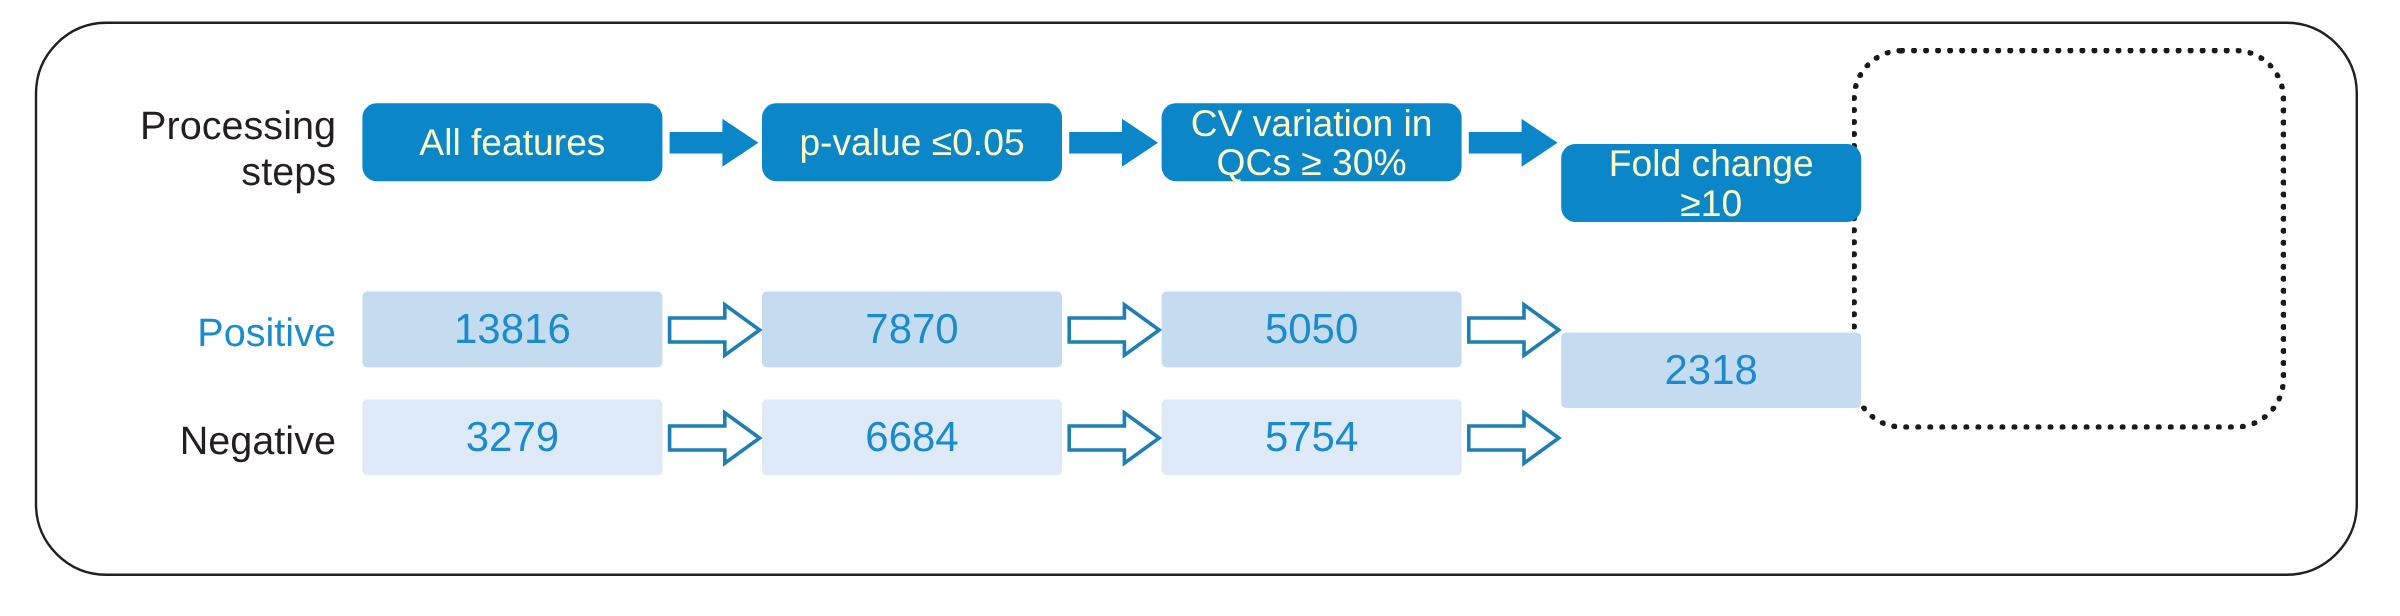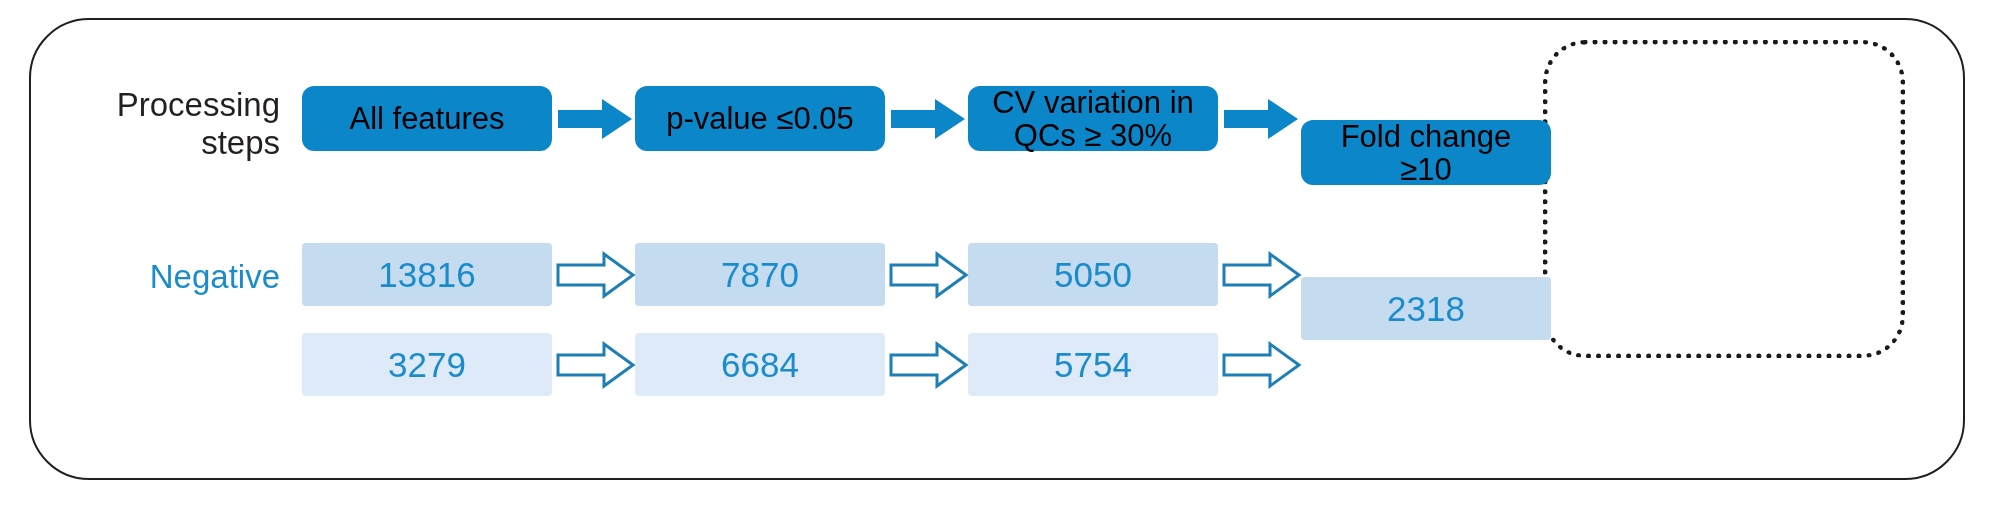--- a/index.html
+++ b/index.html
@@ -80,21 +80,21 @@
     color: #231f20;
   }
 
   
   .step-box {
     position: absolute;
     top: 86px;
     height: 65px;
     border-radius: 12px;
     background: #0b86c8;
-    color: #000000;
+    color: #fef9c3;
     font-size: 31px;
     line-height: 33px;
     display: flex;
     align-items: center;
     justify-content: center;
     text-align: center;
     box-sizing: border-box;
     padding: 0 8px;
     white-space: pre-line;
   }
@@ -150,21 +150,22 @@
 
 <div id="figure">
 
   <div class="outer-frame"></div>
   <div class="highlight-frame"></div>
 
   <div class="grid">
 
     <div class="row-label steps">Processing
 steps</div>
-    <div class="row-label positive">Negative</div>
+    <div class="row-label positive">Positive</div>
+    <div class="row-label negative">Negative</div>
 
     <div class="step-box col0">All features</div>
     <div class="step-box col1">p-value ≤0.05</div>
     <div class="step-box col2">CV variation in
 QCs ≥ 30%</div>
     <div class="step-box col3">Fold change
 ≥10</div>
 
     <div class="arrow-solid a0">
       <svg width="74" height="40" viewBox="0 0 74 40">

